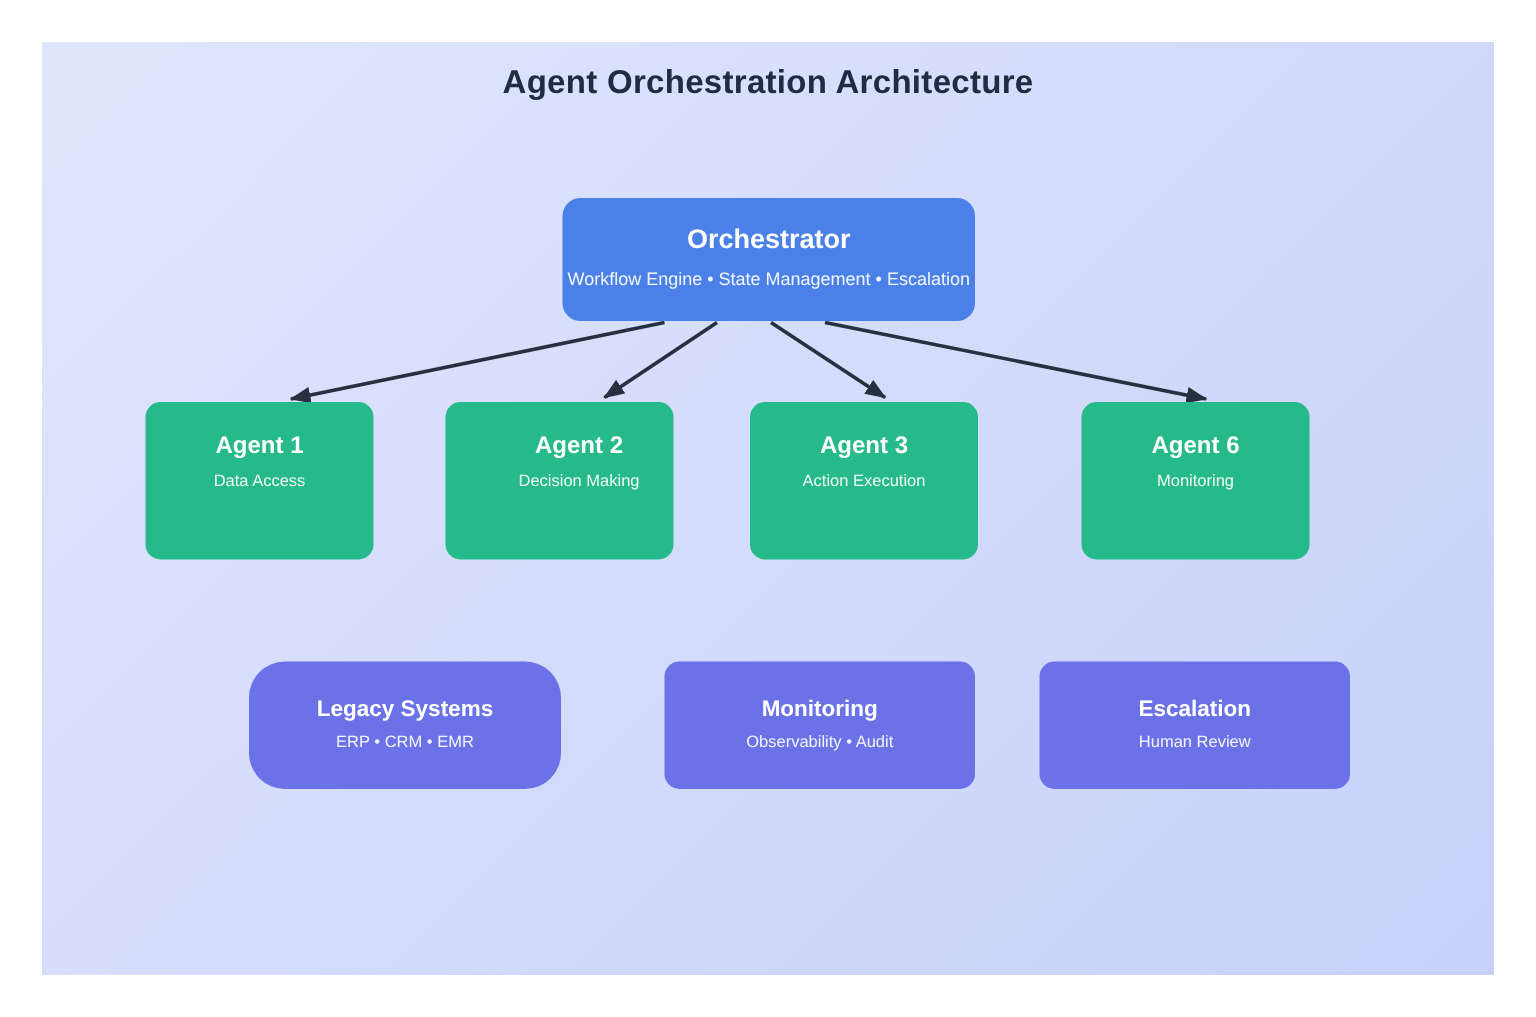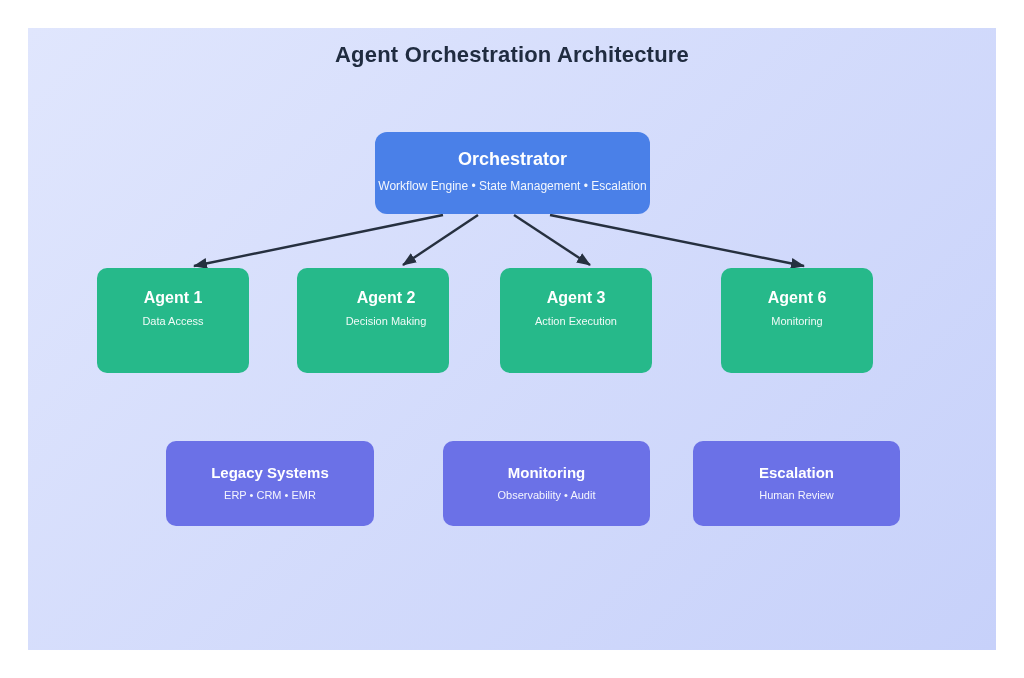--- a/index.html
+++ b/index.html
@@ -81,21 +81,21 @@
 
   .system {
     top: 413px;
     width: 207px; height: 85px;
     background: var(--node-system);
     border-radius: 10px;
     padding-top: 22px;
   }
   .system .node-title { font-size: 15px; line-height: 19px; }
   .system .node-subtitle { font-size: 11px; line-height: 13px; margin-top: 7px; }
-  .system-1 { left: 138px; width: 208px; }
+  .system-1 { left: 138px; width: 208px; border-radius: 24px; }
   .system-2 { left: 415px; }
   .system-3 { left: 665px; }
 </style>
 </head>
 <body>
 
 <div class="canvas">
   <div class="panel">
 
     <h1 class="diagram-title">Agent Orchestration Architecture</h1>

